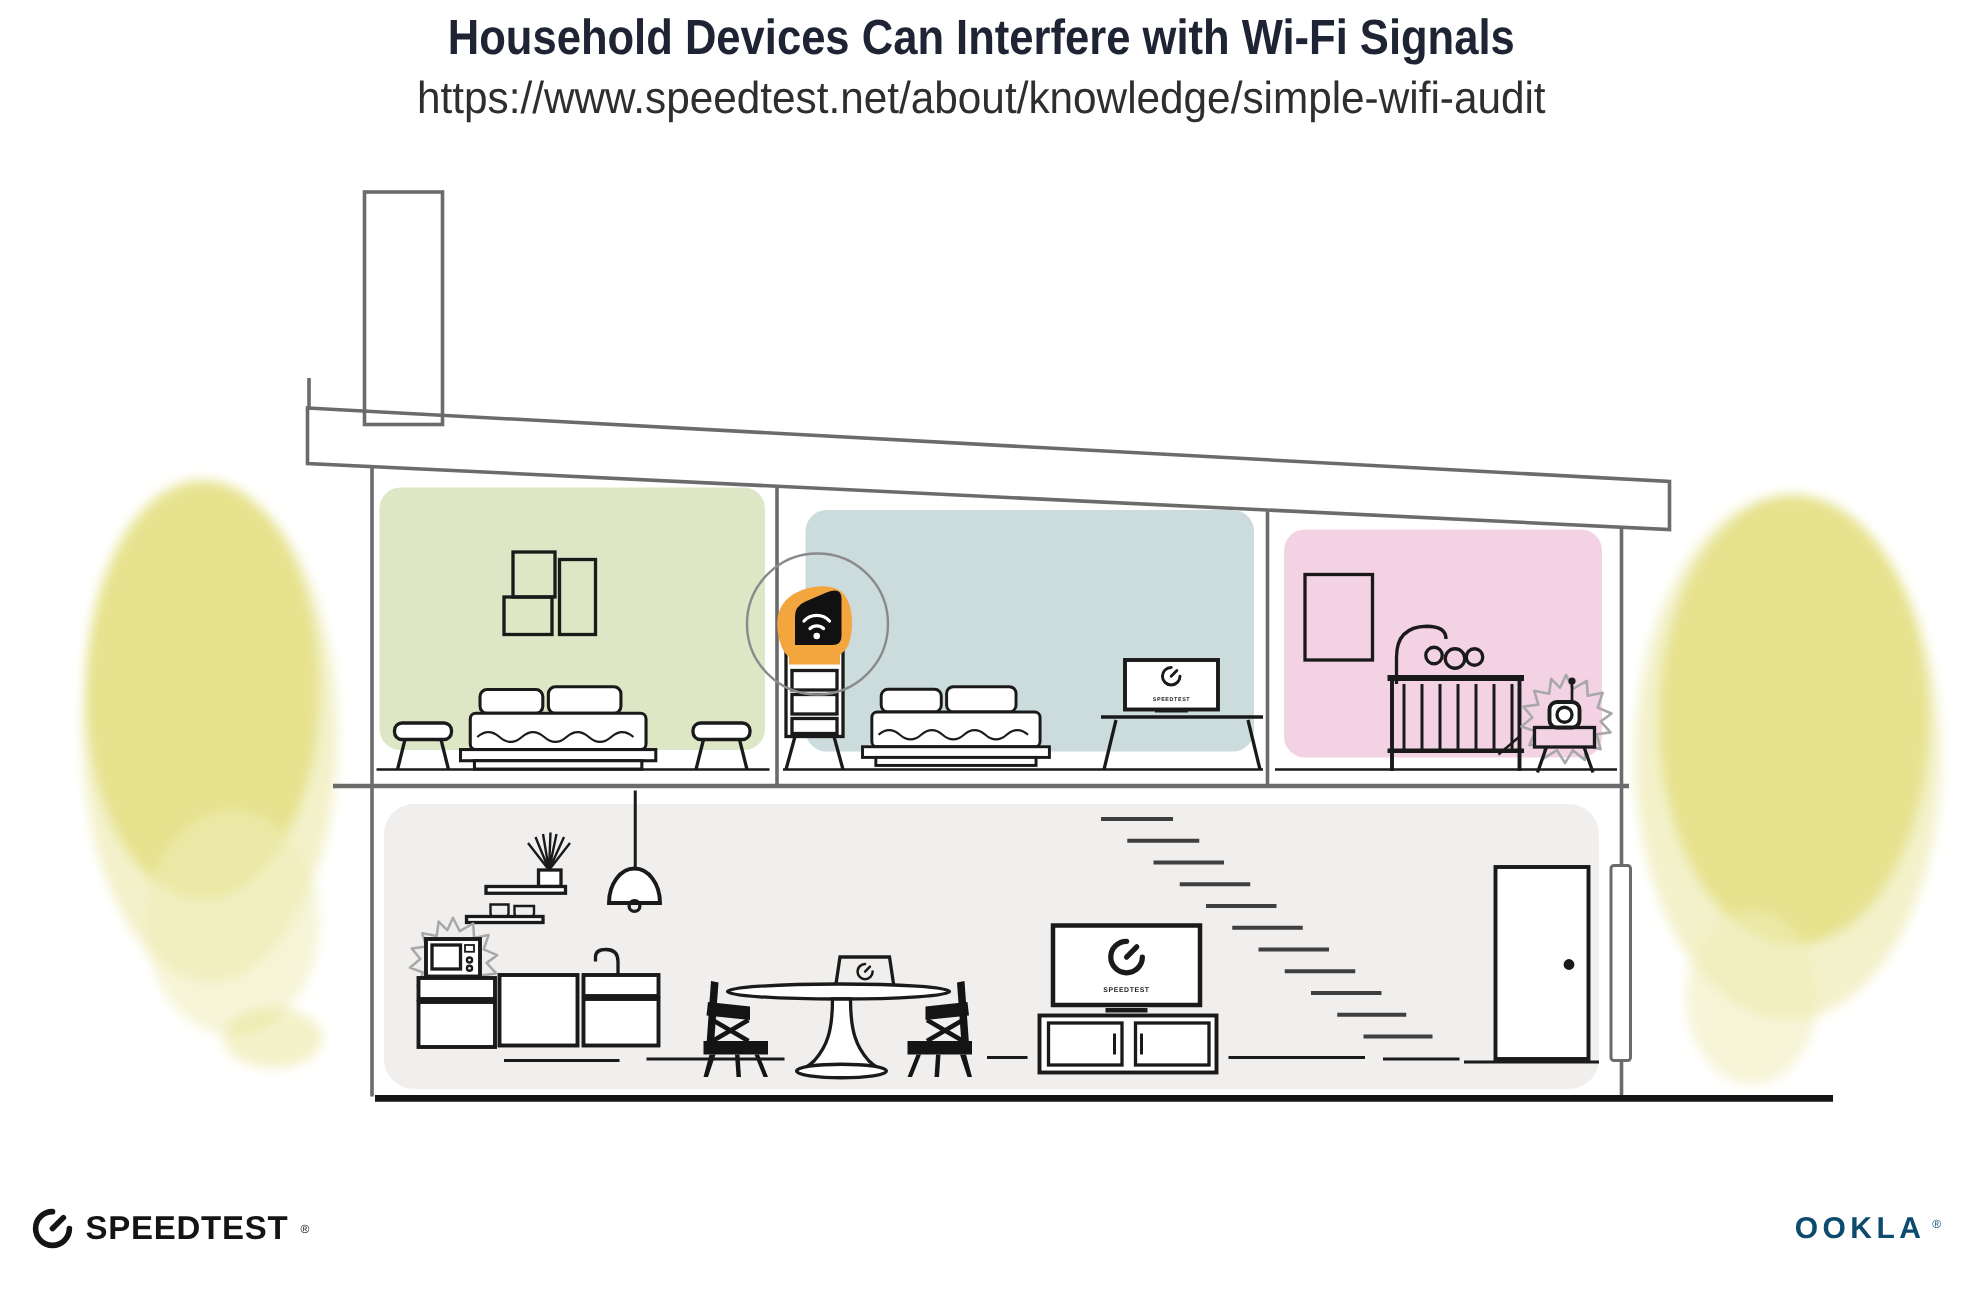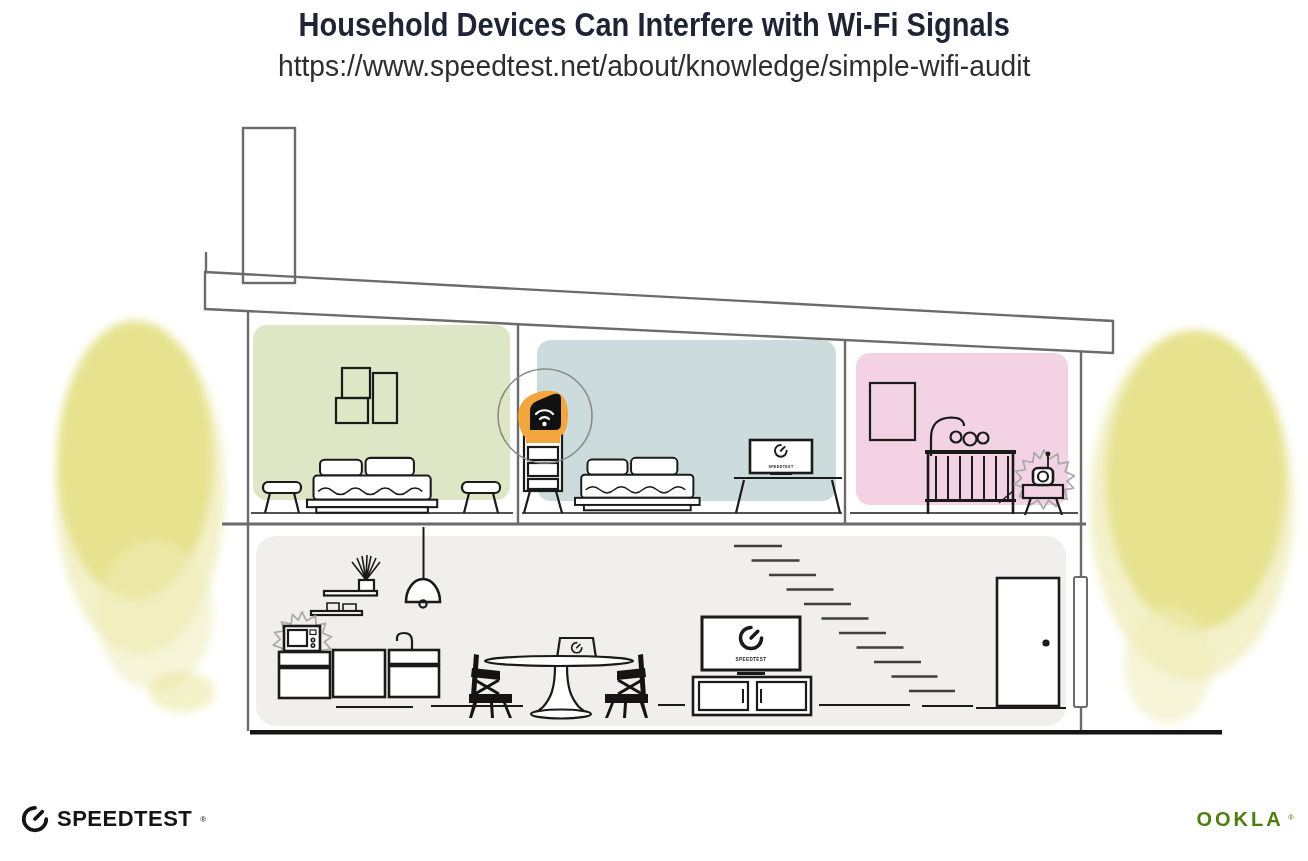--- a/index.html
+++ b/index.html
@@ -19,21 +19,21 @@
   .page{position:relative;width:1308px;height:861px;background:#fff;}
   .header{position:absolute;top:6px;left:0;width:100%;text-align:center;text-decoration:underline;}
   .title{display:inline-block;margin:0;font-size:33px;font-weight:bold;color:var(--title-navy);
          transform:scaleX(.88);transform-origin:center;letter-spacing:0;}
   .url{display:inline-block;margin-top:5px;font-size:30px;font-weight:400;color:#2e2e2e;
        transform:scaleX(.94);transform-origin:center;}
   .scene{position:absolute;top:0;left:0;width:1308px;height:861px;}
   .footer-left{position:absolute;left:20px;bottom:27px;display:flex;align-items:center;gap:7px;color:#141414;}
   .footer-left .word{font-size:22px;font-weight:bold;letter-spacing:.5px;color:#141414;}
   .footer-left sup{font-size:8px;margin-left:1px;}
-  .footer-right{position:absolute;right:14px;bottom:30px;color:#4d7c0f;}
+  .footer-right{position:absolute;right:14px;bottom:30px;color:#0c4a6e;}
   .footer-right .word{font-size:20px;font-weight:bold;letter-spacing:3px;}
   .footer-right sup{font-size:8px;}
 
   
   .s-struct{stroke:var(--line-gray);stroke-width:2.4;fill:none;}
   .s-struct-f{stroke:var(--line-gray);stroke-width:2.4;fill:#fff;}
   .s-sep{stroke:var(--line-gray);stroke-width:3;fill:none;}
   .s-ink{stroke:var(--ink);stroke-width:2.2;fill:none;}
   .s-ink-f{stroke:var(--ink);stroke-width:2.2;fill:#fff;}
   .s-ink-th{stroke:var(--ink);stroke-width:2.6;fill:#fff;}

